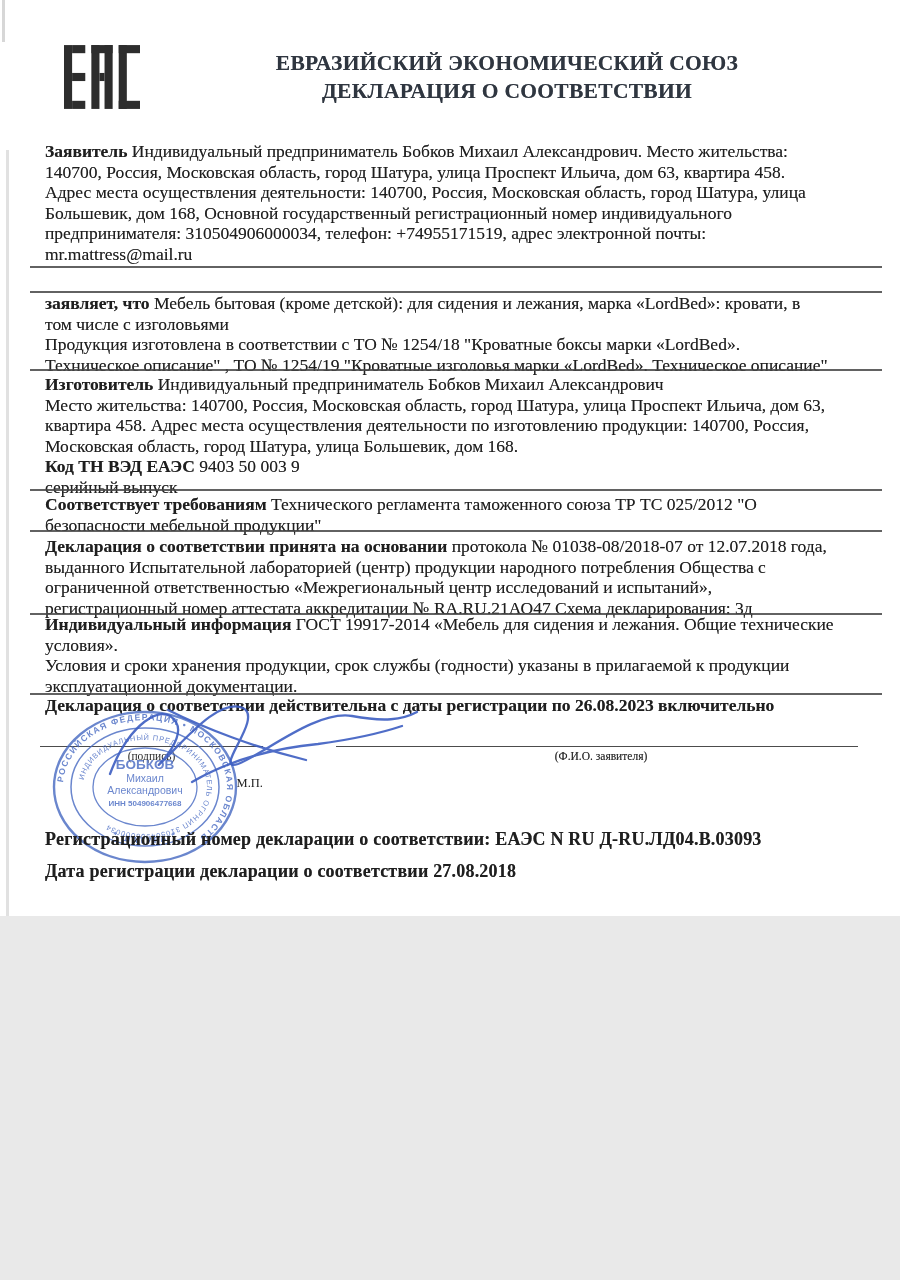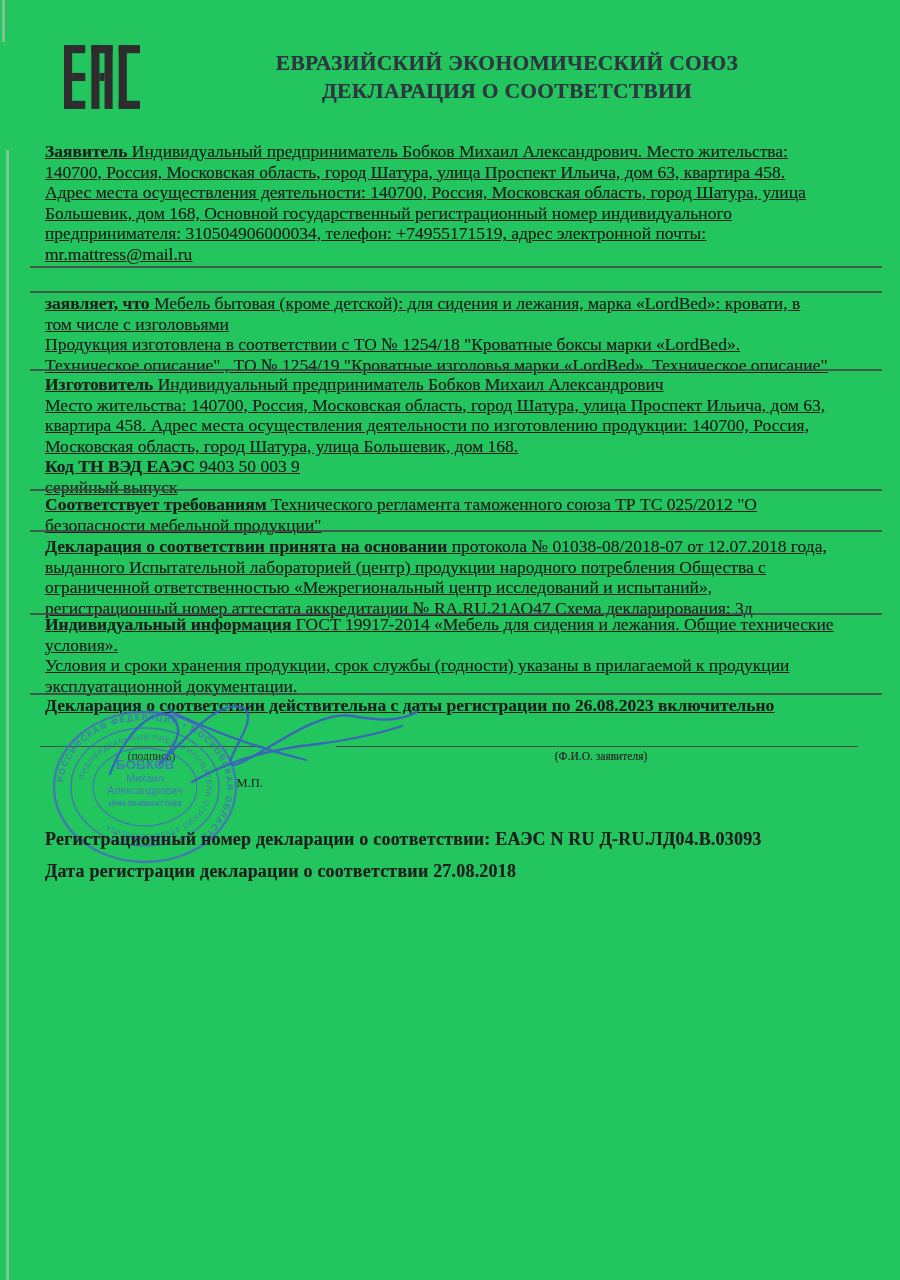--- a/index.html
+++ b/index.html
@@ -1,36 +1,35 @@
 <!DOCTYPE html>
 <html><head>
 <meta charset="utf-8">
 <style>
   html,body{margin:0;padding:0;}
   body{width:900px;height:1280px;background:#e9e9e9;}
   .page{
-    position:relative;width:900px;height:1280px;overflow:hidden;
-    background:#22c55e;
+    position:relative;width:900px;height:916px;overflow:hidden;
+    background:#ffffff;
     font-family:"Liberation Serif", serif;
     color:#1f1f1f;
   }
   .scan-left{position:absolute;left:6px;top:150px;width:3px;height:1130px;background:#c9c9c9;opacity:.55;}
   .scan-left-top{position:absolute;left:2px;top:0;width:3px;height:42px;background:#bdbdbd;opacity:.6;}
   .eac{position:absolute;left:64px;top:45px;width:76px;height:64px;}
   .title{
     position:absolute;left:207px;top:50px;width:600px;
     text-align:center;font-weight:bold;font-size:21.5px;line-height:27.5px;
     color:#2f3640;letter-spacing:.3px;
     text-shadow:0 0 .5px rgba(30,36,46,.55);
   }
   .par{
     position:absolute;left:45px;width:835px;
     font-size:17.5px;line-height:20.6px;
     text-shadow:0 0 .5px rgba(25,25,25,.5);
-    text-decoration:underline;
   }
   .par .t{white-space:pre;}
   .b{font-weight:bold;}
   .rule{position:absolute;left:30px;width:852px;height:0;border-top:2px solid #474747;opacity:.85;}
   .bold-line{font-weight:bold;}
   .sig-rule{position:absolute;height:0;border-top:1.6px solid #4c4c4c;top:746px;}
   .sig-rule.left{left:40px;width:223px;}
   .sig-rule.right{left:336px;width:522px;}
   .fio{position:absolute;left:336px;width:522px;top:721px;text-align:center;font-size:17.5px;text-shadow:0 0 .5px rgba(25,25,25,.5);}
   .caption{position:absolute;font-size:11.5px;color:#2a2a2a;text-align:center;top:750px;}

